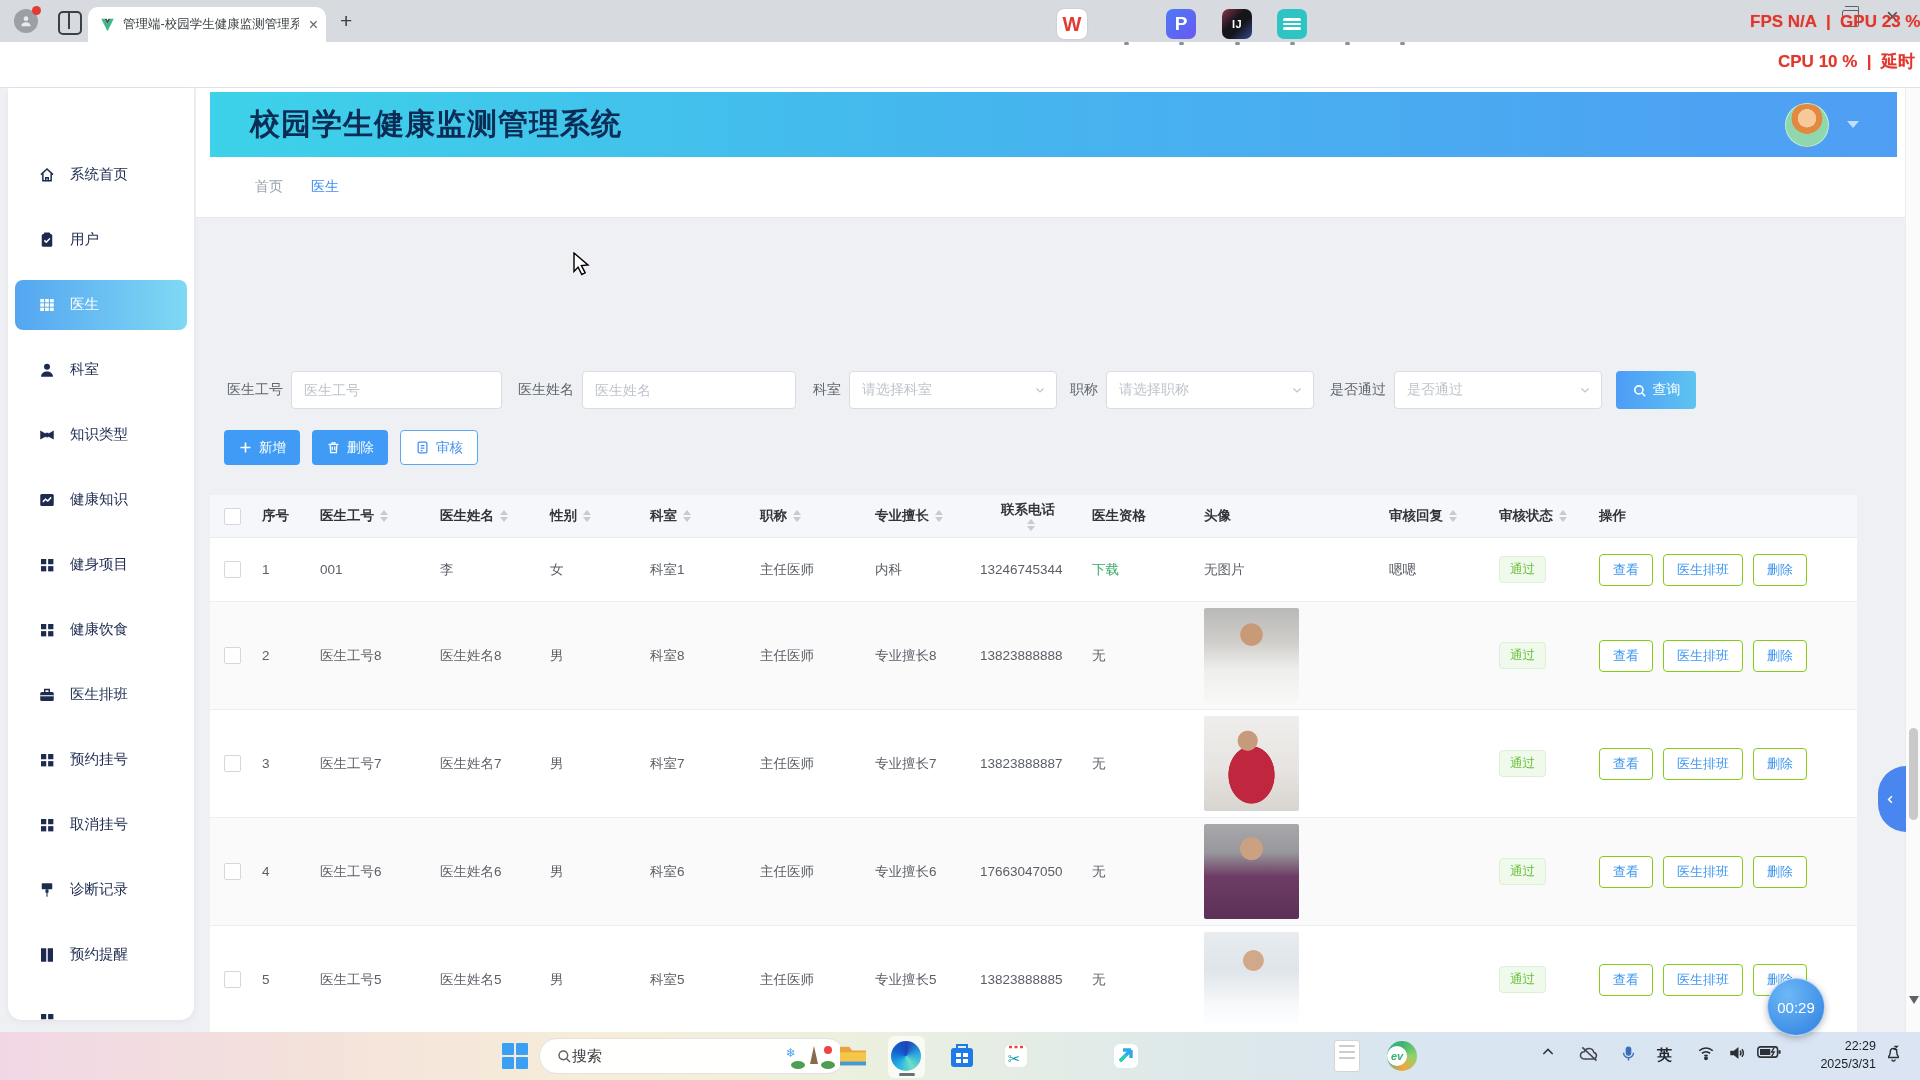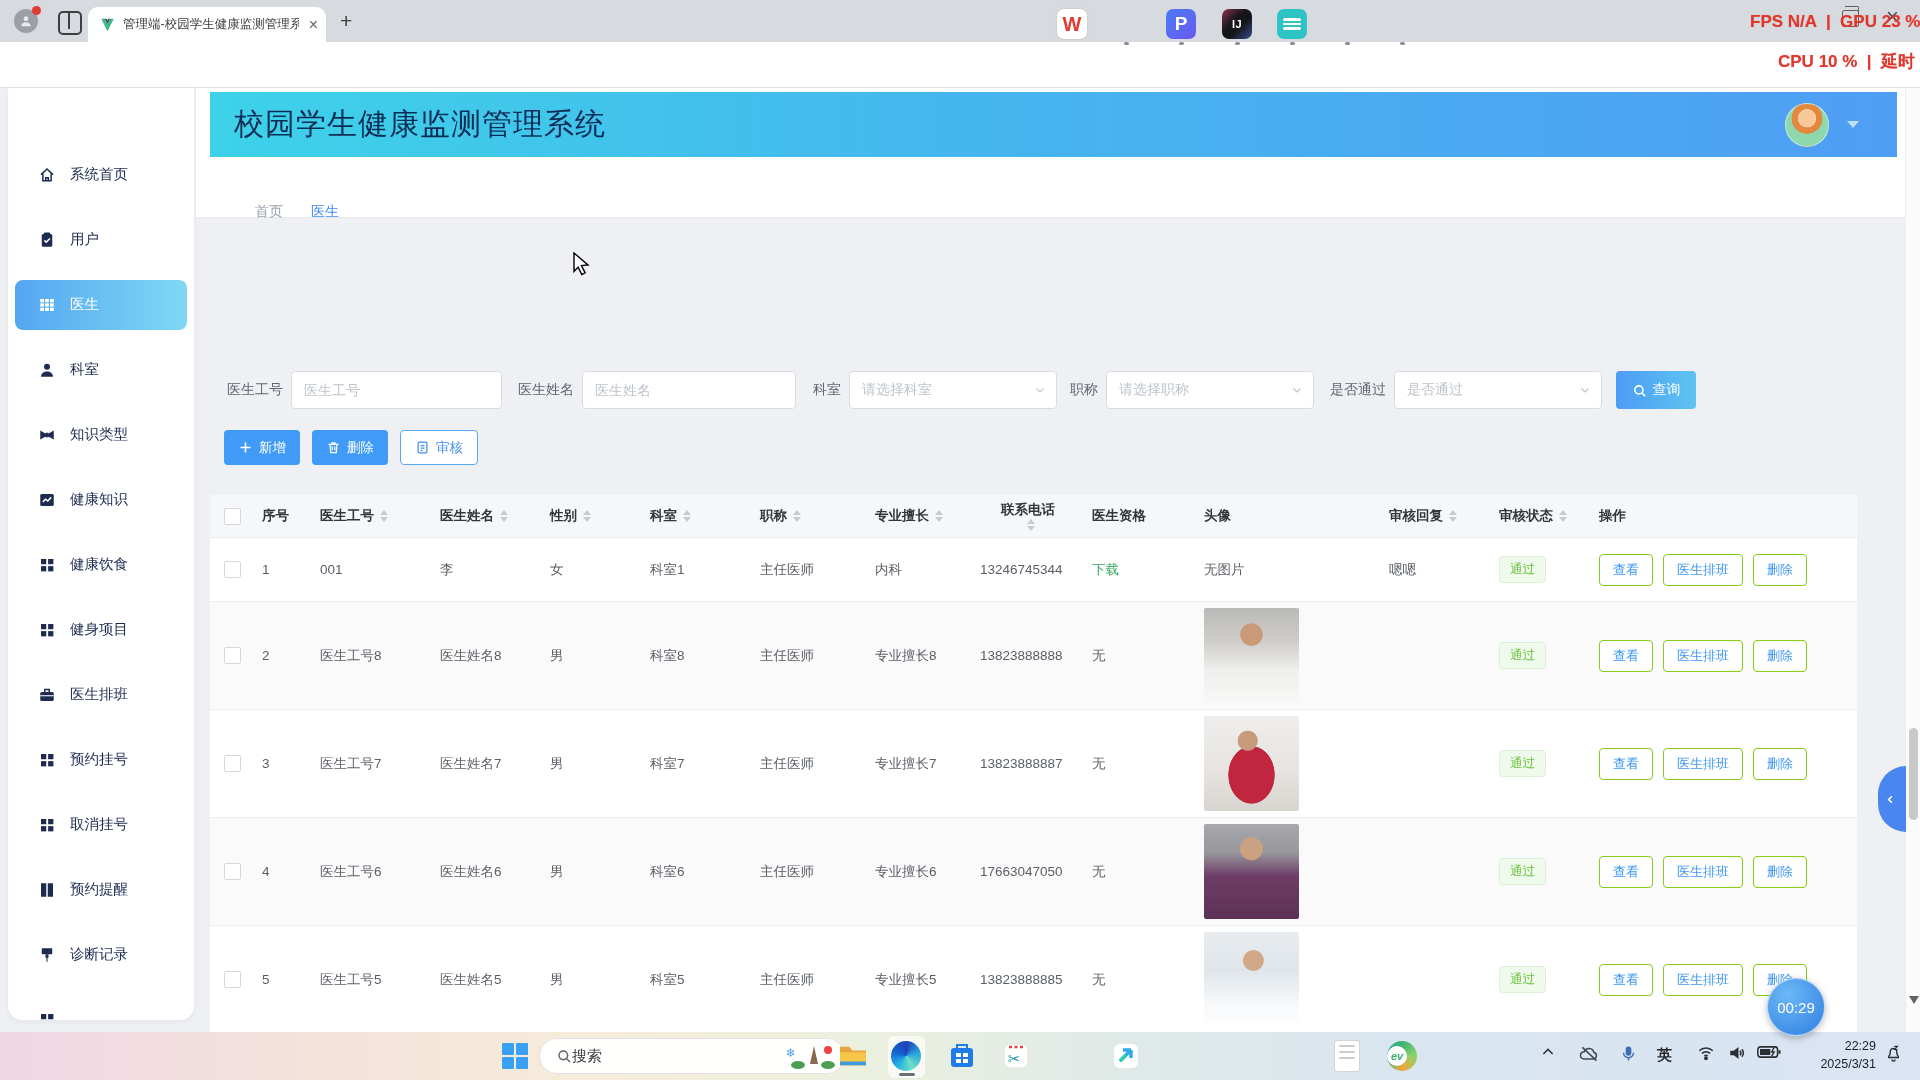--- a/index.html
+++ b/index.html
@@ -46,25 +46,25 @@
   .side-inner{display:flex;align-items:center;gap:14px;flex:1;padding-left:30px;color:#1d2b4f;}
   .side-item.active .side-inner{height:50px;align-self:center;margin:0 7px;border-radius:8px;padding-left:23px;
     background:linear-gradient(90deg,#54a6f1,#7fd9f3);color:#fff;}
   .side-icon{width:18px;height:18px;flex:0 0 18px;}
   .side-icon svg{width:18px;height:18px;}
   .side-label{font-size:14.5px;}
 
   .main-topwhite{position:absolute;left:196px;top:0;width:1709px;height:130px;background:#fff;border-bottom:1px solid #e7e9ed;box-sizing:border-box;}
   .appheader{position:absolute;left:14px;top:4px;width:1687px;height:65px;
     background:linear-gradient(90deg,#3dd2e9 0%,#45b6ee 45%,#4f9ef4 100%);display:flex;align-items:center;}
-  .app-title{margin-left:24px;font-size:30px;font-weight:400;color:#0a2c55;letter-spacing:1px;}
+  .app-title{margin-left:40px;font-size:30px;font-weight:700;color:#0a2c55;letter-spacing:1px;}
   .user-avatar{margin-left:auto;width:42px;height:42px;border-radius:50%;border:1px solid rgba(255,255,255,.5);
     background:radial-gradient(circle at 50% 34%,#f6c89a 0 26%,#e2883f 27% 44%,#8fd8ae 45% 100%);}
   .hdr-caret{width:0;height:0;border-left:6px solid transparent;border-right:6px solid transparent;border-top:7px solid #bfe0fb;margin:0 38px 0 18px;}
-  .breadcrumbbar{position:absolute;left:0;top:69px;width:1709px;height:60px;display:flex;align-items:center;padding-left:59px;box-sizing:border-box;gap:28px;font-size:14px;margin-top:25px;}
+  .breadcrumbbar{position:absolute;left:0;top:69px;width:1709px;height:60px;display:flex;align-items:center;padding-left:59px;box-sizing:border-box;gap:28px;font-size:14px;}
   .bc-home{color:#9aa2ac;} .bc-cur{color:#3f8df2;}
 
   
   .fgroup{position:absolute;top:153px;display:flex;align-items:center;gap:8px;}
   .flabel{font-size:14px;color:#5f6670;white-space:nowrap;}
   .finput{height:38px;border:1px solid #d9dde3;border-radius:4px;background:#fff;box-sizing:border-box;
     font-size:14px;color:#606266;padding:0 12px;outline:none;font-family:inherit;}
   .finput::placeholder{color:#bfc4cc;}
   .fselect{height:38px;border:1px solid #d9dde3;border-radius:4px;background:#fff;box-sizing:border-box;
     display:flex;align-items:center;justify-content:space-between;padding:0 10px 0 12px;font-size:14px;color:#bfc4cc;}
@@ -323,34 +323,34 @@
           <div class="side-item">
             <span class="side-inner">
               <span class="side-icon">
                 <svg viewBox="0 0 24 24" fill="currentColor">
                   <rect x="4" y="4" width="7" height="7"></rect>
                   <rect x="13.5" y="4" width="7" height="7"></rect>
                   <rect x="4" y="13.5" width="7" height="7"></rect>
                   <rect x="13.5" y="13.5" width="7" height="7"></rect>
                 </svg>
               </span>
-              <span class="side-label">健康饮食</span>
+              <span class="side-label">健身项目</span>
             </span>
           </div>
           <div class="side-item">
             <span class="side-inner">
               <span class="side-icon">
                 <svg viewBox="0 0 24 24" fill="currentColor">
                   <rect x="4" y="4" width="7" height="7"></rect>
                   <rect x="13.5" y="4" width="7" height="7"></rect>
                   <rect x="4" y="13.5" width="7" height="7"></rect>
                   <rect x="13.5" y="13.5" width="7" height="7"></rect>
                 </svg>
               </span>
-              <span class="side-label">健身项目</span>
+              <span class="side-label">健康饮食</span>
             </span>
           </div>
           <div class="side-item">
             <span class="side-inner">
               <span class="side-icon">
                 <svg viewBox="0 0 24 24" fill="currentColor">
                   <rect x="3" y="8" width="18" height="12" rx="2"></rect>
                   <path d="M9 8V4.5h6V8" fill="none" stroke="currentColor" stroke-width="2"></path>
                   <path d="M3 13h18" stroke="#fff" stroke-width="1.4"></path>
                 </svg>
@@ -381,36 +381,36 @@
                   <rect x="13.5" y="13.5" width="7" height="7"></rect>
                 </svg>
               </span>
               <span class="side-label">取消挂号</span>
             </span>
           </div>
           <div class="side-item">
             <span class="side-inner">
               <span class="side-icon">
                 <svg viewBox="0 0 24 24" fill="currentColor">
+                  <rect x="5" y="3" width="14" height="8" rx="1"></rect>
+                  <path d="M10 11h4v4.5h-1.3V21h-1.4v-5.5H10z"></path>
+                </svg>
+              </span>
+              <span class="side-label">诊断记录</span>
+            </span>
+          </div>
+          <div class="side-item">
+            <span class="side-inner">
+              <span class="side-icon">
+                <svg viewBox="0 0 24 24" fill="currentColor">
                   <path d="M4 3h7v18H4z"></path>
                   <path d="M13 3h7v18h-7l3.5-3.2L13 21z"></path>
                 </svg>
               </span>
               <span class="side-label">预约提醒</span>
-            </span>
-          </div>
-          <div class="side-item">
-            <span class="side-inner">
-              <span class="side-icon">
-                <svg viewBox="0 0 24 24" fill="currentColor">
-                  <rect x="5" y="3" width="14" height="8" rx="1"></rect>
-                  <path d="M10 11h4v4.5h-1.3V21h-1.4v-5.5H10z"></path>
-                </svg>
-              </span>
-              <span class="side-label">诊断记录</span>
             </span>
           </div>
           <div class="side-item">
             <span class="side-inner">
               <span class="side-icon">
                 <svg viewBox="0 0 24 24" fill="currentColor">
                   <rect x="4" y="4" width="7" height="7"></rect>
                   <rect x="13.5" y="4" width="7" height="7"></rect>
                   <rect x="4" y="13.5" width="7" height="7"></rect>
                   <rect x="13.5" y="13.5" width="7" height="7"></rect>

